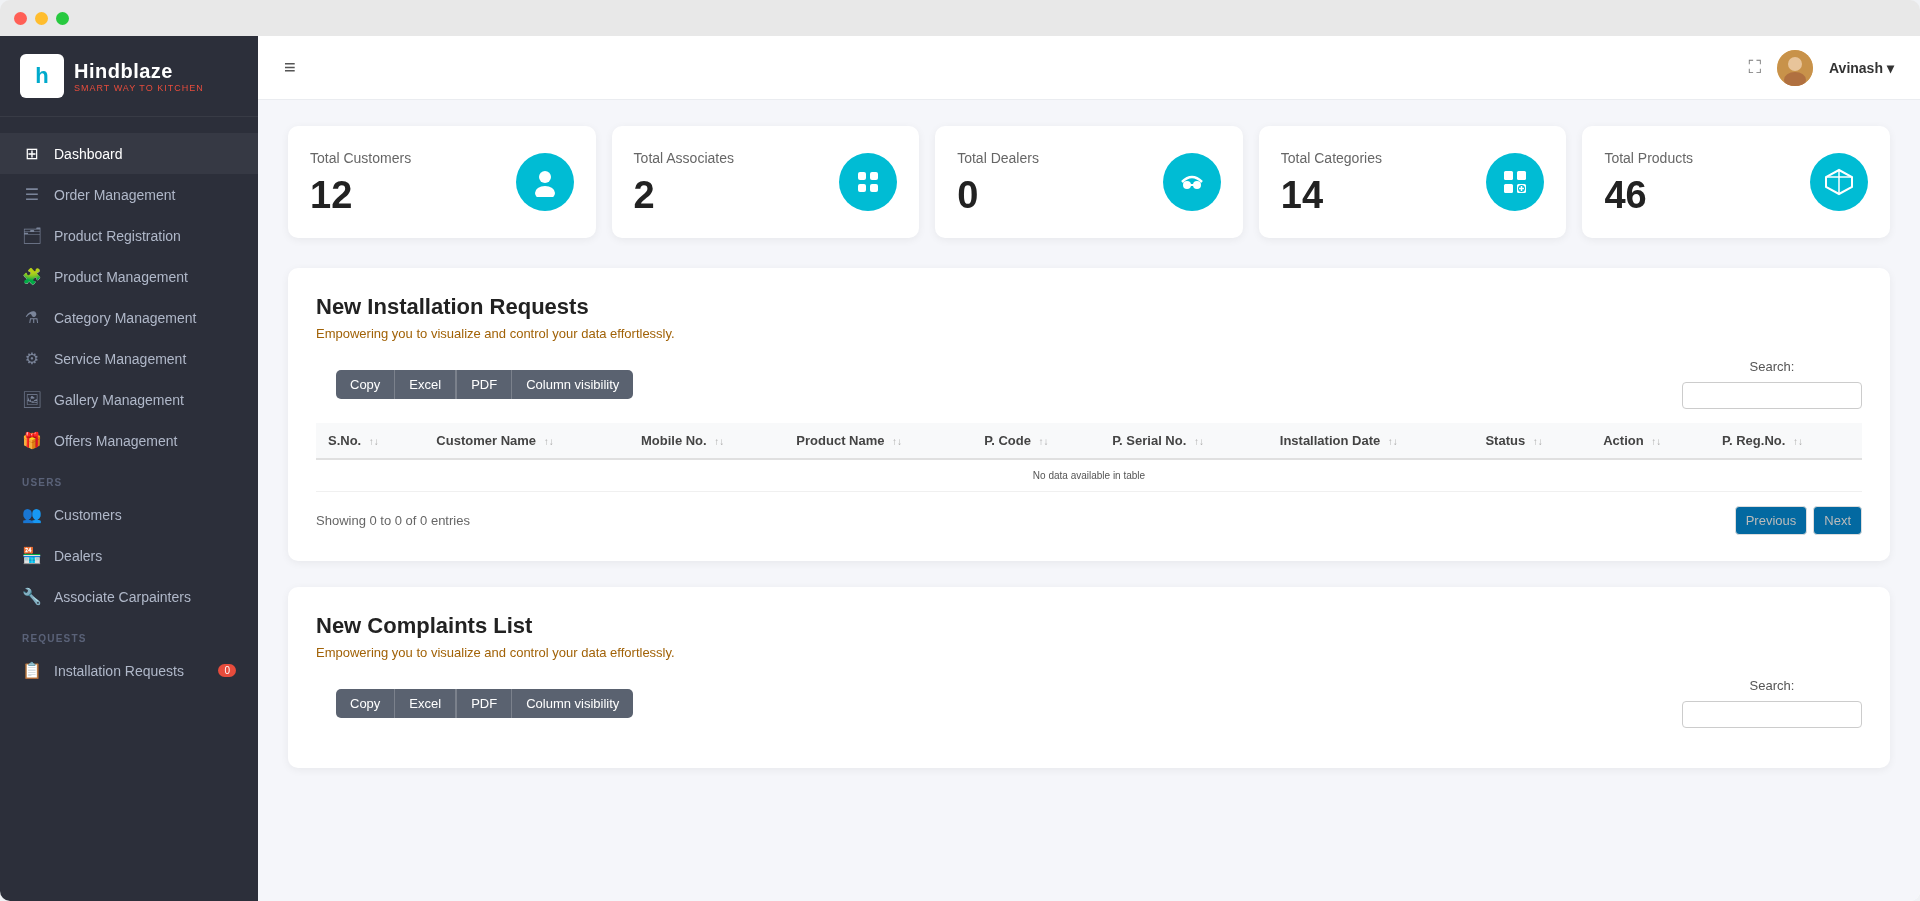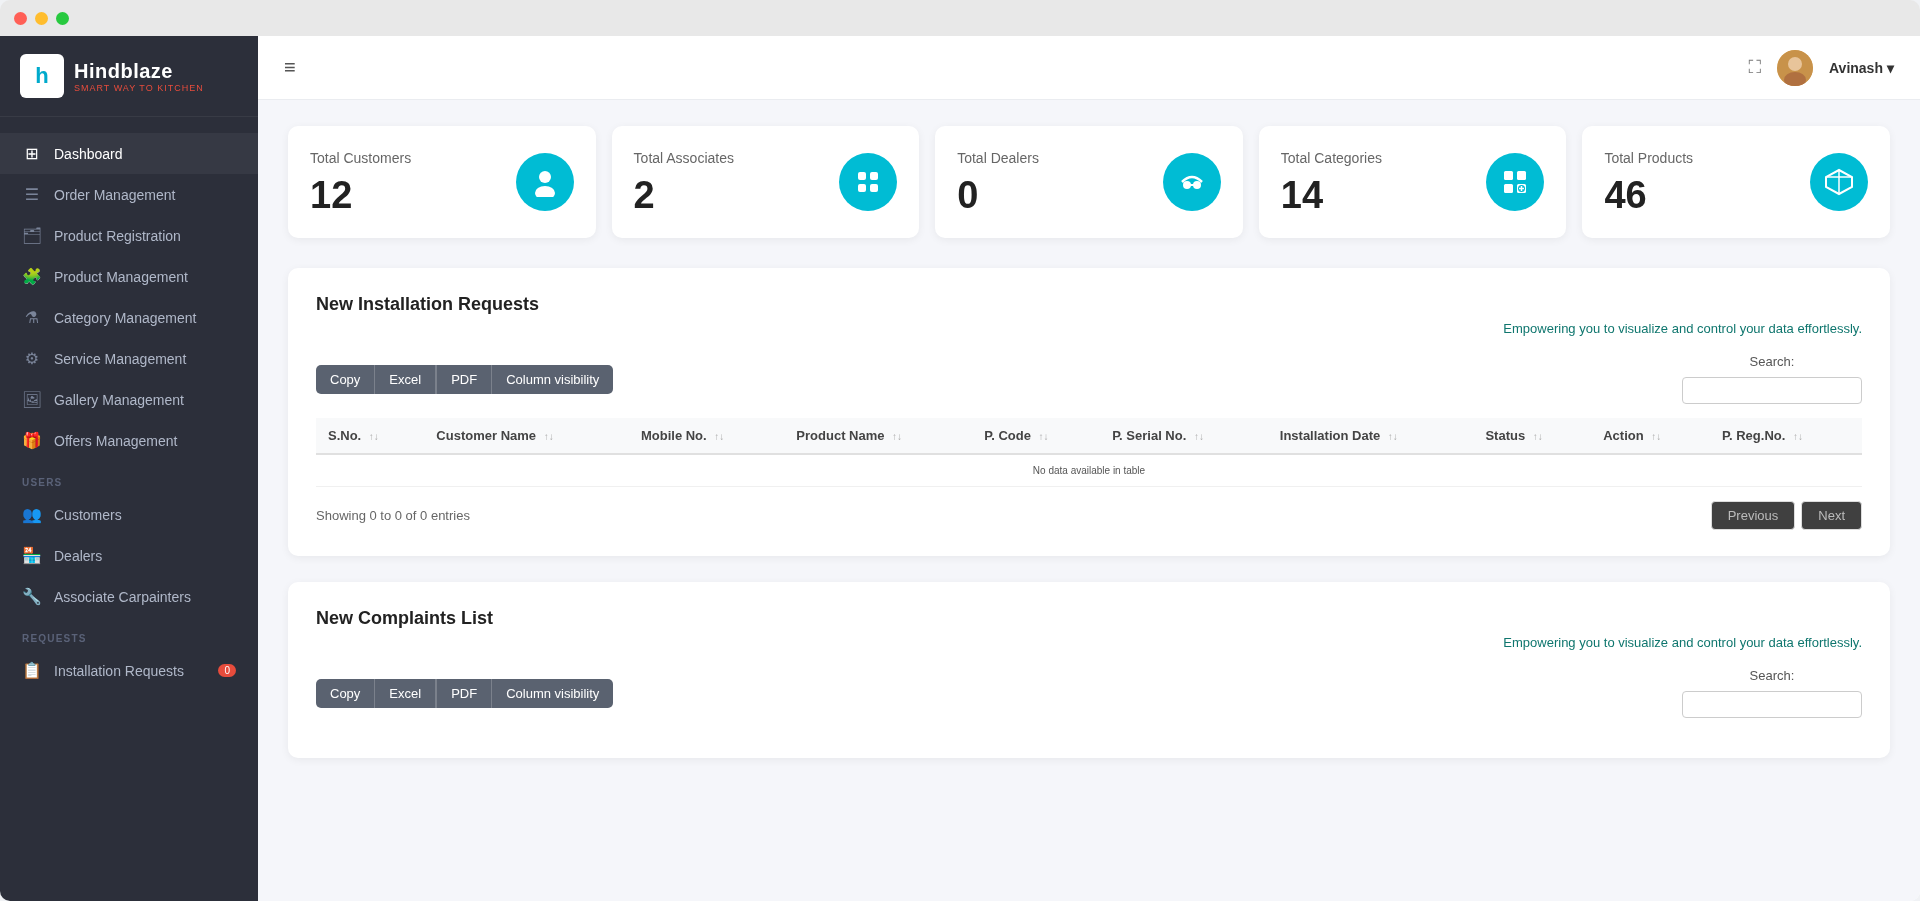--- a/index.html
+++ b/index.html
@@ -202,40 +202,39 @@
 
     
     .section-card {
       background: #fff;
       border-radius: 10px;
       padding: 26px 28px;
       box-shadow: 0 2px 8px rgba(0,0,0,0.06);
       margin-bottom: 26px;
     }
     .section-title {
-      font-size: 18px;
+      font-size: 22px;
       font-weight: 700;
       color: #222;
       margin-bottom: 6px;
     }
     .section-subtitle {
       font-size: 13px;
-      color: #0f766e;
+      color: #a16207;
       margin-bottom: 18px;
-      text-align: right;
     }
 
     
     .table-toolbar {
       display: flex;
       align-items: center;
       justify-content: space-between;
       margin-bottom: 14px;
     }
-    .btn-group { display: flex; gap: 0; }
+    .btn-group { display: flex; gap: 0; margin-left: 20px; }
     .toolbar-btn {
       background: #5a6270;
       color: #fff;
       border: none;
       padding: 7px 14px;
       font-size: 13px;
       cursor: pointer;
     }
     .toolbar-btn:first-child { border-radius: 5px 0 0 5px; }
     .toolbar-btn:last-child { border-radius: 0 5px 5px 0; }
@@ -282,23 +281,23 @@
     .table-footer {
       display: flex;
       align-items: center;
       justify-content: space-between;
       margin-top: 14px;
       font-size: 13px;
       color: #666;
     }
     .pagination-btns { display: flex; gap: 6px; }
     .page-btn {
-      padding: 6px 16px;
+      padding: 6px 10px;
       border: 1px solid #ddd;
-      background: #404040;
+      background: #0369a1;
       border-radius: 4px;
       font-size: 13px;
       cursor: pointer;
       color: #555;
     }
     .page-btn:disabled { color: #bbb; cursor: default; }
   </style>
 </head>
 <body>
 

